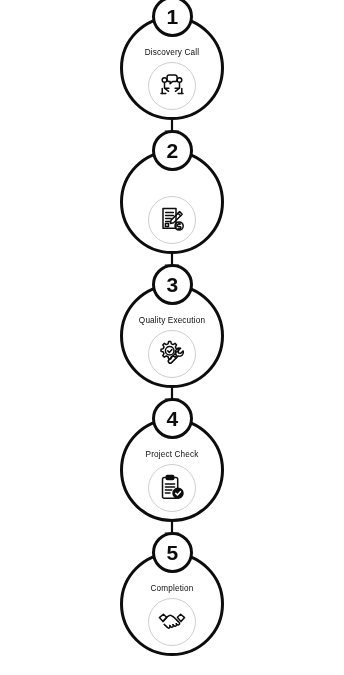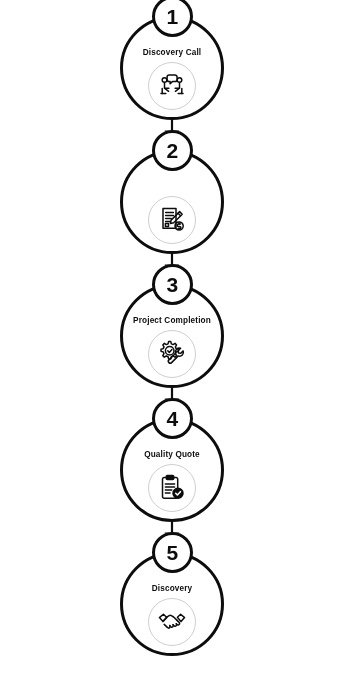--- a/index.html
+++ b/index.html
@@ -71,21 +71,21 @@
 
   
   .step-label {
     position: absolute;
     left: 50%;
     top: 54px;
     width: 120px;
     margin-left: -60px;
     text-align: center;
     font-size: 8.2px;
-    font-weight: 700;
+    font-weight: 400;
     letter-spacing: 0.15px;
     color: #0d0d0d;
     z-index: 2;
     white-space: nowrap;
   }
 
   
   .step-icon-ring {
     position: absolute;
     left: 50%;
@@ -173,42 +173,42 @@
     <path d="M9 0 V13.0" stroke="#0d0d0d" stroke-width="2.2" stroke-linecap="butt"></path>
     <path d="M1.6 11.6 L9 21.0 L16.4 11.6 Z" fill="#0d0d0d"></path>
   </svg>
       </div>
     </div>
     <div class="flow-step" style="top: 262px;">
       <div class="step-circle"></div>
       <div class="step-badge">
         <span class="step-badge-num">3</span>
       </div>
-      <div class="step-label">Project Completion</div>
+      <div class="step-label">Quality Execution</div>
       <div class="step-icon-ring">
     <svg width="34" height="34" viewBox="0 0 34 34" fill="none" stroke="#0d0d0d" stroke-width="1.5" stroke-linecap="round" stroke-linejoin="round">
       <path d="M13.6 4.6 l2.2 0 l0.55 2.25 l1.75 0.72 l1.95 -1.2 l1.55 1.55 l-1.2 1.95 l0.72 1.75 l2.25 0.55 l0 2.2 l-2.25 0.55 l-0.72 1.75 l1.2 1.95 l-1.55 1.55 l-1.95 -1.2 l-1.75 0.72 l-0.55 2.25 l-2.2 0 l-0.55 -2.25 l-1.75 -0.72 l-1.95 1.2 l-1.55 -1.55 l1.2 -1.95 l-0.72 -1.75 l-2.25 -0.55 l0 -2.2 l2.25 -0.55 l0.72 -1.75 l-1.2 -1.95 l1.55 -1.55 l1.95 1.2 l1.75 -0.72 z"></path>
       <circle cx="14.7" cy="13.8" r="4.3"></circle>
       <path d="M12.8 13.9 l1.5 1.5 l2.6 -2.9"></path>
       <path d="M25.6 11.3 a3.9 3.9 0 0 0 -5.0 4.9 l-6.7 6.7 a1.9 1.9 0 0 0 2.7 2.7 l6.7 -6.7 a3.9 3.9 0 0 0 4.9 -5.0 l-2.4 2.4 l-2.3 -0.3 l-0.3 -2.3 z"></path>
     </svg>
       </div>
       <div class="step-connector">
   <svg width="18" height="22" viewBox="0 0 18 22" fill="none">
     <path d="M9 0 V13.0" stroke="#0d0d0d" stroke-width="2.2" stroke-linecap="butt"></path>
     <path d="M1.6 11.6 L9 21.0 L16.4 11.6 Z" fill="#0d0d0d"></path>
   </svg>
       </div>
     </div>
     <div class="flow-step" style="top: 396px;">
       <div class="step-circle"></div>
       <div class="step-badge">
         <span class="step-badge-num">4</span>
       </div>
-      <div class="step-label">Quality Quote</div>
+      <div class="step-label">Project Check</div>
       <div class="step-icon-ring">
     <svg width="34" height="34" viewBox="0 0 34 34" fill="none" stroke="#0d0d0d" stroke-width="1.5" stroke-linecap="round" stroke-linejoin="round">
       <path d="M11.3 6.6 h-2.2 a1.6 1.6 0 0 0 -1.6 1.6 v17.4 a1.6 1.6 0 0 0 1.6 1.6 h12.0 a1.6 1.6 0 0 0 1.6 -1.6 v-17.4 a1.6 1.6 0 0 0 -1.6 -1.6 h-2.2"></path>
       <rect x="11.3" y="4.6" width="7.4" height="3.8" rx="1.0" fill="#0d0d0d" stroke="#0d0d0d"></rect>
       <path d="M10.4 13.0 h9.2"></path>
       <path d="M10.4 16.0 h9.2"></path>
       <path d="M10.4 19.0 h6.4"></path>
       <path d="M10.4 22.0 h4.6"></path>
       <circle cx="23.0" cy="22.2" r="5.0" fill="#0d0d0d" stroke="#0d0d0d"></circle>
       <path d="M20.7 22.3 l1.7 1.7 l3.0 -3.3" stroke="#ffffff" stroke-width="1.6"></path>
@@ -219,21 +219,21 @@
     <path d="M9 0 V13.0" stroke="#0d0d0d" stroke-width="2.2" stroke-linecap="butt"></path>
     <path d="M1.6 11.6 L9 21.0 L16.4 11.6 Z" fill="#0d0d0d"></path>
   </svg>
       </div>
     </div>
     <div class="flow-step" style="top: 530px;">
       <div class="step-circle"></div>
       <div class="step-badge">
         <span class="step-badge-num">5</span>
       </div>
-      <div class="step-label">Discovery</div>
+      <div class="step-label">Completion</div>
       <div class="step-icon-ring">
     <svg width="34" height="34" viewBox="0 0 34 34" fill="none" stroke="#0d0d0d" stroke-width="1.5" stroke-linecap="round" stroke-linejoin="round">
       <path d="M4.4 12.6 l4.0 -3.4 l3.2 3.0 l-3.6 4.4 z"></path>
       <path d="M29.6 12.6 l-4.0 -3.4 l-3.2 3.0 l3.6 4.4 z"></path>
       <path d="M11.6 12.2 l2.6 -1.6 a2.0 2.0 0 0 1 2.1 0 l2.3 1.4 l3.8 3.6"></path>
       <path d="M22.3 15.6 l2.0 2.0 a1.5 1.5 0 0 1 -2.1 2.1 l-0.9 -0.9"></path>
       <path d="M21.3 18.8 a1.5 1.5 0 0 1 -2.1 2.1 l-1.2 -1.2"></path>
       <path d="M18.0 19.7 a1.5 1.5 0 0 1 -2.1 2.1 l-1.2 -1.2"></path>
       <path d="M14.7 20.6 a1.45 1.45 0 0 1 -2.1 2.0 l-3.4 -3.2"></path>
       <path d="M11.9 12.4 l-3.0 3.0"></path>

